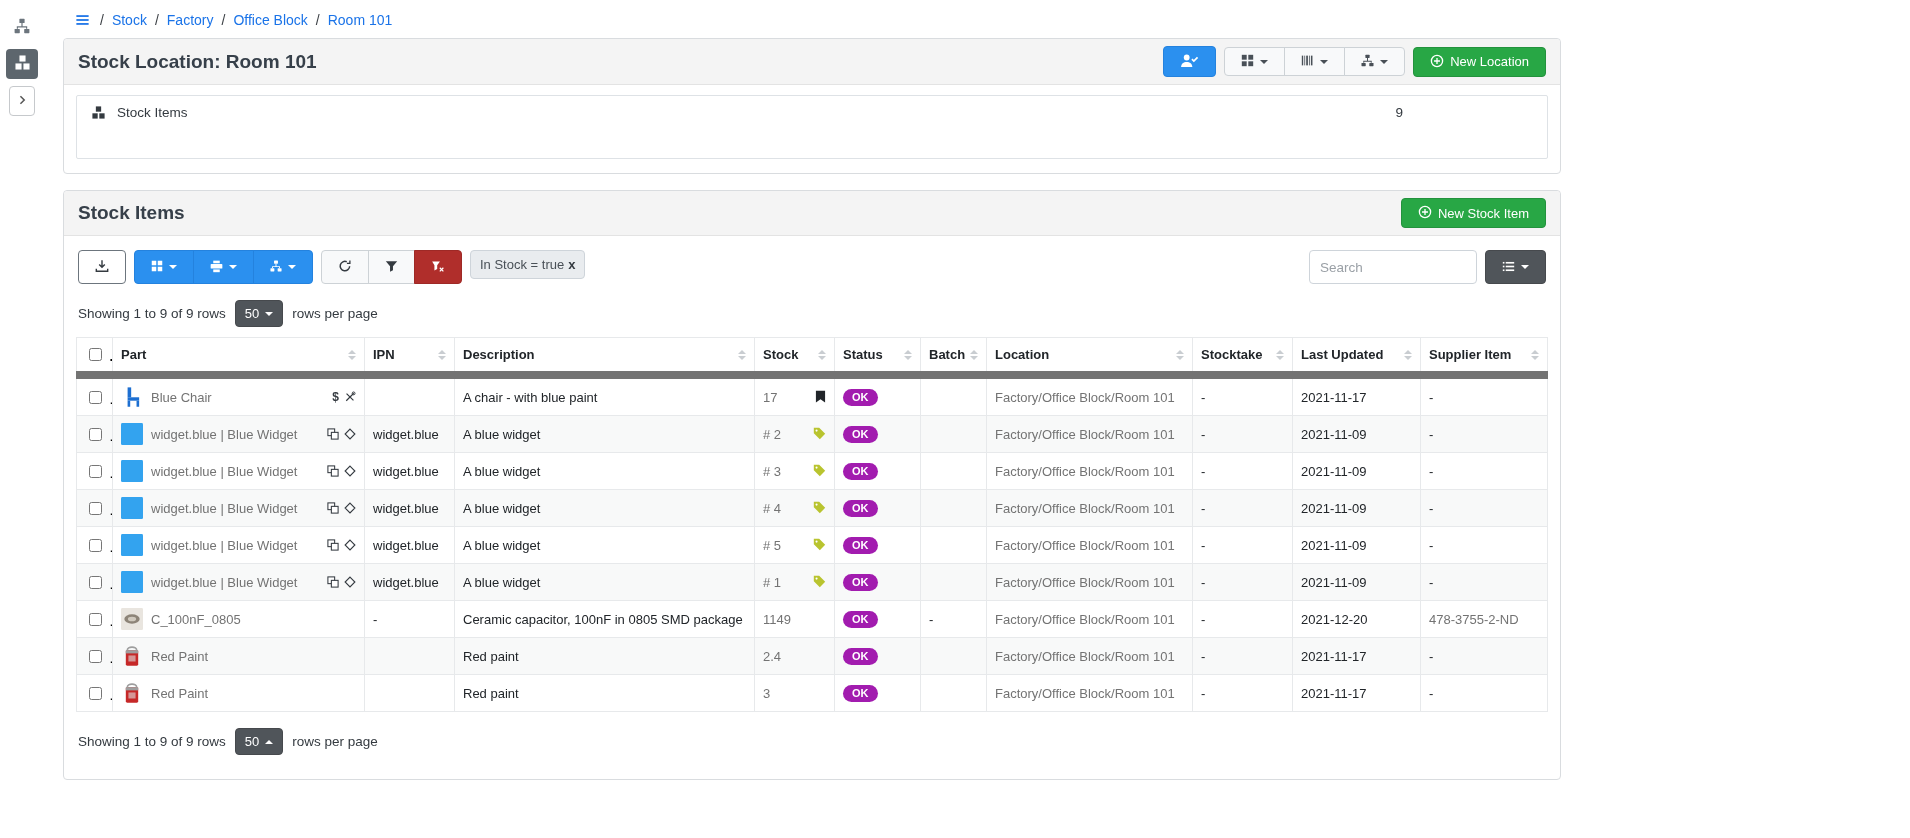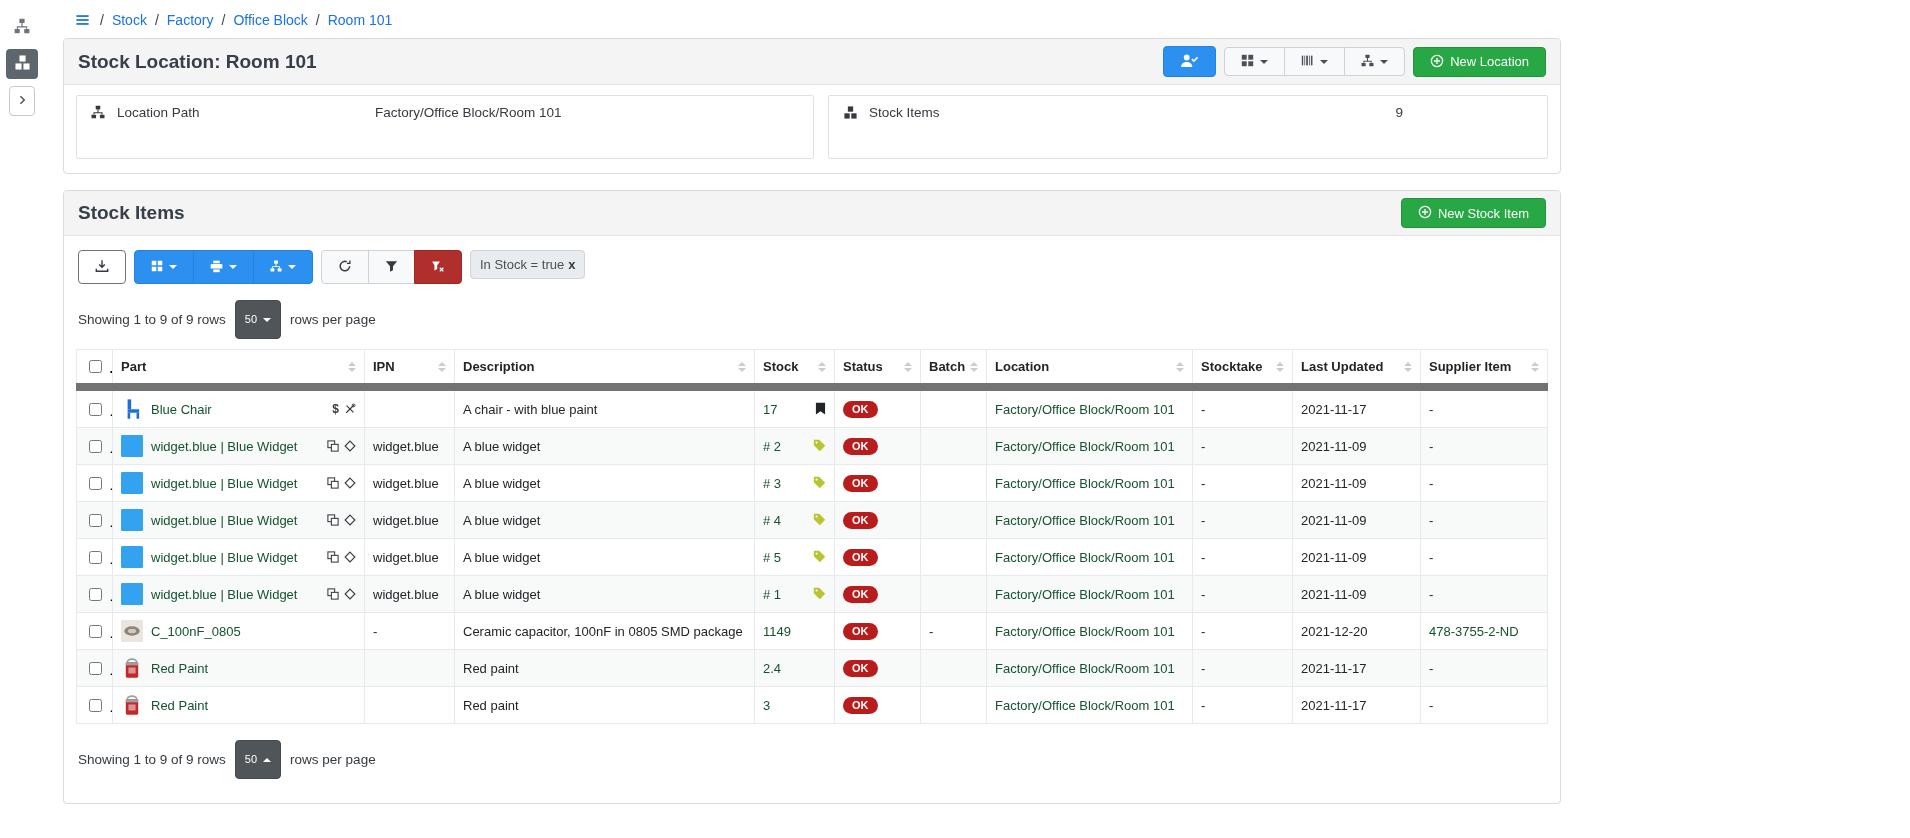--- a/index.html
+++ b/index.html
@@ -1,21 +1,21 @@
 <!DOCTYPE html>
 <html><head>
 <meta charset="utf-8">
 <style>
   * { box-sizing: border-box; }
   html,body { margin:0; padding:0; }
   body {
     width:1910px; min-height:838px; background:#fff;
     font-family:"Liberation Sans", sans-serif; font-size:14px; color:#212529;
   }
-  a { text-decoration:none; color:#14532d; }
+  a { text-decoration:none; color:#737373; }
   .app { display:flex; align-items:flex-start; }
 
   
   .sidebar { width:55px; padding:12px 0 0 6px; display:flex; flex-direction:column; align-items:flex-start; gap:7px; }
   .side-btn { width:32px; height:30px; display:flex; align-items:center; justify-content:center; border-radius:4px; color:#6c757d; cursor:pointer; }
   .side-btn.active { background:#5d666d; color:#fff; }
   .side-expand { width:26px; height:30px; margin-left:3px; display:flex; align-items:center; justify-content:center; border:1px solid #c6c9cc; border-radius:4px; background:#fff; cursor:pointer; }
 
   
   .main { width:1506px; padding:10px 0 0 8px; display:flex; flex-direction:column; }
@@ -67,41 +67,41 @@
   .toolbar .btn { height:34px; min-width:38px; }
   .filter-chip { display:inline-flex; align-items:center; gap:4px; background:#e9ecef; border:1px solid #ced4da;
     border-radius:4px; padding:6px 9px; font-size:13px; color:#495057; }
   .chip-x { font-weight:700; cursor:pointer; color:#343a40; }
   .toolbar-right { margin-left:auto; display:flex; align-items:center; gap:8px; }
   .search-input { width:168px; height:34px; border:1px solid #ced4da; border-radius:4px; padding:6px 10px;
     font-size:13.5px; font-family:inherit; color:#495057; }
   .search-input::placeholder { color:#9aa0a6; }
 
   .pagination { display:flex; align-items:center; gap:9px; margin:16px 2px 10px; font-size:13.5px; color:#343a40; }
-  .page-size-btn { padding:13px 9px; font-size:11px; }
+  .page-size-btn { padding:6px 9px; font-size:13px; }
 
   
   table { width:100%; border-collapse:collapse; table-layout:fixed; font-size:13px; margin-top:4px; }
   th, td { border:1px solid #e7e9eb; padding:7px 8px; text-align:left; vertical-align:middle;
            overflow:hidden; white-space:nowrap; text-overflow:ellipsis; }
   thead th { font-weight:700; color:#212529; background:#fff; border-bottom:8px solid #737373; cursor:pointer; }
   tbody tr:nth-child(even) { background:#f8f9f9; }
   .th-wrap { display:flex; align-items:center; justify-content:space-between; gap:4px; }
   .sort { display:inline-flex; flex-direction:column; gap:2px; flex:none; }
   .sort i { display:block; width:0; height:0; border-left:4px solid transparent; border-right:4px solid transparent; }
   .sort .up { border-bottom:4px solid #c9cdd1; }
   .sort .dn { border-top:4px solid #c9cdd1; }
 
   .part-cell { display:flex; align-items:center; gap:8px; }
   .thumb { width:22px; height:22px; flex:none; display:flex; align-items:center; justify-content:center; }
   .part-icons { margin-left:auto; display:inline-flex; align-items:center; gap:5px; color:#343a40; }
   .picon { display:inline-flex; align-items:center; font-size:12px; font-weight:700; color:#343a40; }
   .stock-cell { display:flex; align-items:flex-start; }
   .stock-flag { margin-left:auto; display:inline-flex; }
-  .badge-ok { display:inline-block; background:#b91c1c; color:#fff; font-weight:700; font-size:11px;
+  .badge-ok { display:inline-block; background:#a21caf; color:#fff; font-weight:700; font-size:11px;
     padding:3px 9px; border-radius:10px; line-height:1; }
   input[type="checkbox"] { width:13px; height:13px; cursor:pointer; }
 
   .footer-spacer { height:140px; }
 </style>
 </head>
 <body>
 
 <div class="app">
 
@@ -210,34 +210,20 @@
               <svg width="14" height="14" viewBox="0 0 16 16">
                   <circle cx="8" cy="8" r="6.4" fill="none" stroke="#fff" stroke-width="1.5"></circle>
                   <path d="M8 4.6v6.8M4.6 8h6.8" stroke="#fff" stroke-width="1.5"></path>
                 </svg>
             </span>
             <span>New Location</span>
           </button>
         </div>
       </div>
       <div class="info-body">
-        <div class="card card-left">
-          <div class="card-row">
-            <span class="ricon">
-              <svg width="14" height="14" viewBox="0 0 16 16" fill="currentColor">
-                  <rect x="5.4" y="0.8" width="5.2" height="4.2" rx="0.6"></rect>
-                  <rect x="0.6" y="11" width="5.2" height="4.2" rx="0.6"></rect>
-                  <rect x="10.2" y="11" width="5.2" height="4.2" rx="0.6"></rect>
-                  <path d="M7.4 5h1.2v3.2h4.6v2.6H12V9.4H4v1.4H2.8V8.2h4.6Z"></path>
-                </svg>
-            </span>
-            <span class="card-label">Location Path</span>
-            <span>Factory/Office Block/Room 101</span>
-          </div>
-        </div>
         <div class="card card-right">
           <div class="card-row">
             <span class="ricon">
               <svg width="13" height="13" viewBox="0 0 16 16" fill="#343a40">
                   <rect x="4.75" y="0.5" width="6.5" height="6.5"></rect>
                   <rect x="0.5" y="9" width="6.5" height="6.5"></rect>
                   <rect x="9" y="9" width="6.5" height="6.5"></rect>
                 </svg>
             </span>
             <span class="card-label">Stock Items</span>
@@ -328,20 +314,36 @@
                     <path d="M.8 1.8h9.6L7 6.4v4.8L3.6 13V6.4Z" fill="#fff"></path>
                     <path d="M10.2 9.6l4.4 4.4M14.6 9.6l-4.4 4.4" stroke="#fff" stroke-width="1.5"></path>
                   </svg>
               </span>
             </button>
           </div>
           <span class="filter-chip">
             <span>In Stock = true</span>
             <span class="chip-x">x</span>
           </span>
+          <div class="toolbar-right">
+            <input class="search-input" type="text" placeholder="Search" style="">
+            <button class="btn btn-dark">
+              <span>
+                <svg width="13" height="13" viewBox="0 0 16 16" fill="#fff">
+                    <rect x="1" y="2.4" width="2" height="2"></rect>
+                    <rect x="4.6" y="2.4" width="10.4" height="2"></rect>
+                    <rect x="1" y="7" width="2" height="2"></rect>
+                    <rect x="4.6" y="7" width="10.4" height="2"></rect>
+                    <rect x="1" y="11.6" width="2" height="2"></rect>
+                    <rect x="4.6" y="11.6" width="10.4" height="2"></rect>
+                  </svg>
+              </span>
+                <span class="caret"></span>
+            </button>
+          </div>
         </div>
 
         <div class="pagination">
           <span>Showing 1 to 9 of 9 rows</span>
           <button class="btn btn-dark page-size-btn">
             <span>50</span>
             <span class="caret"></span>
           </button>
           <span>rows per page</span>
         </div>

